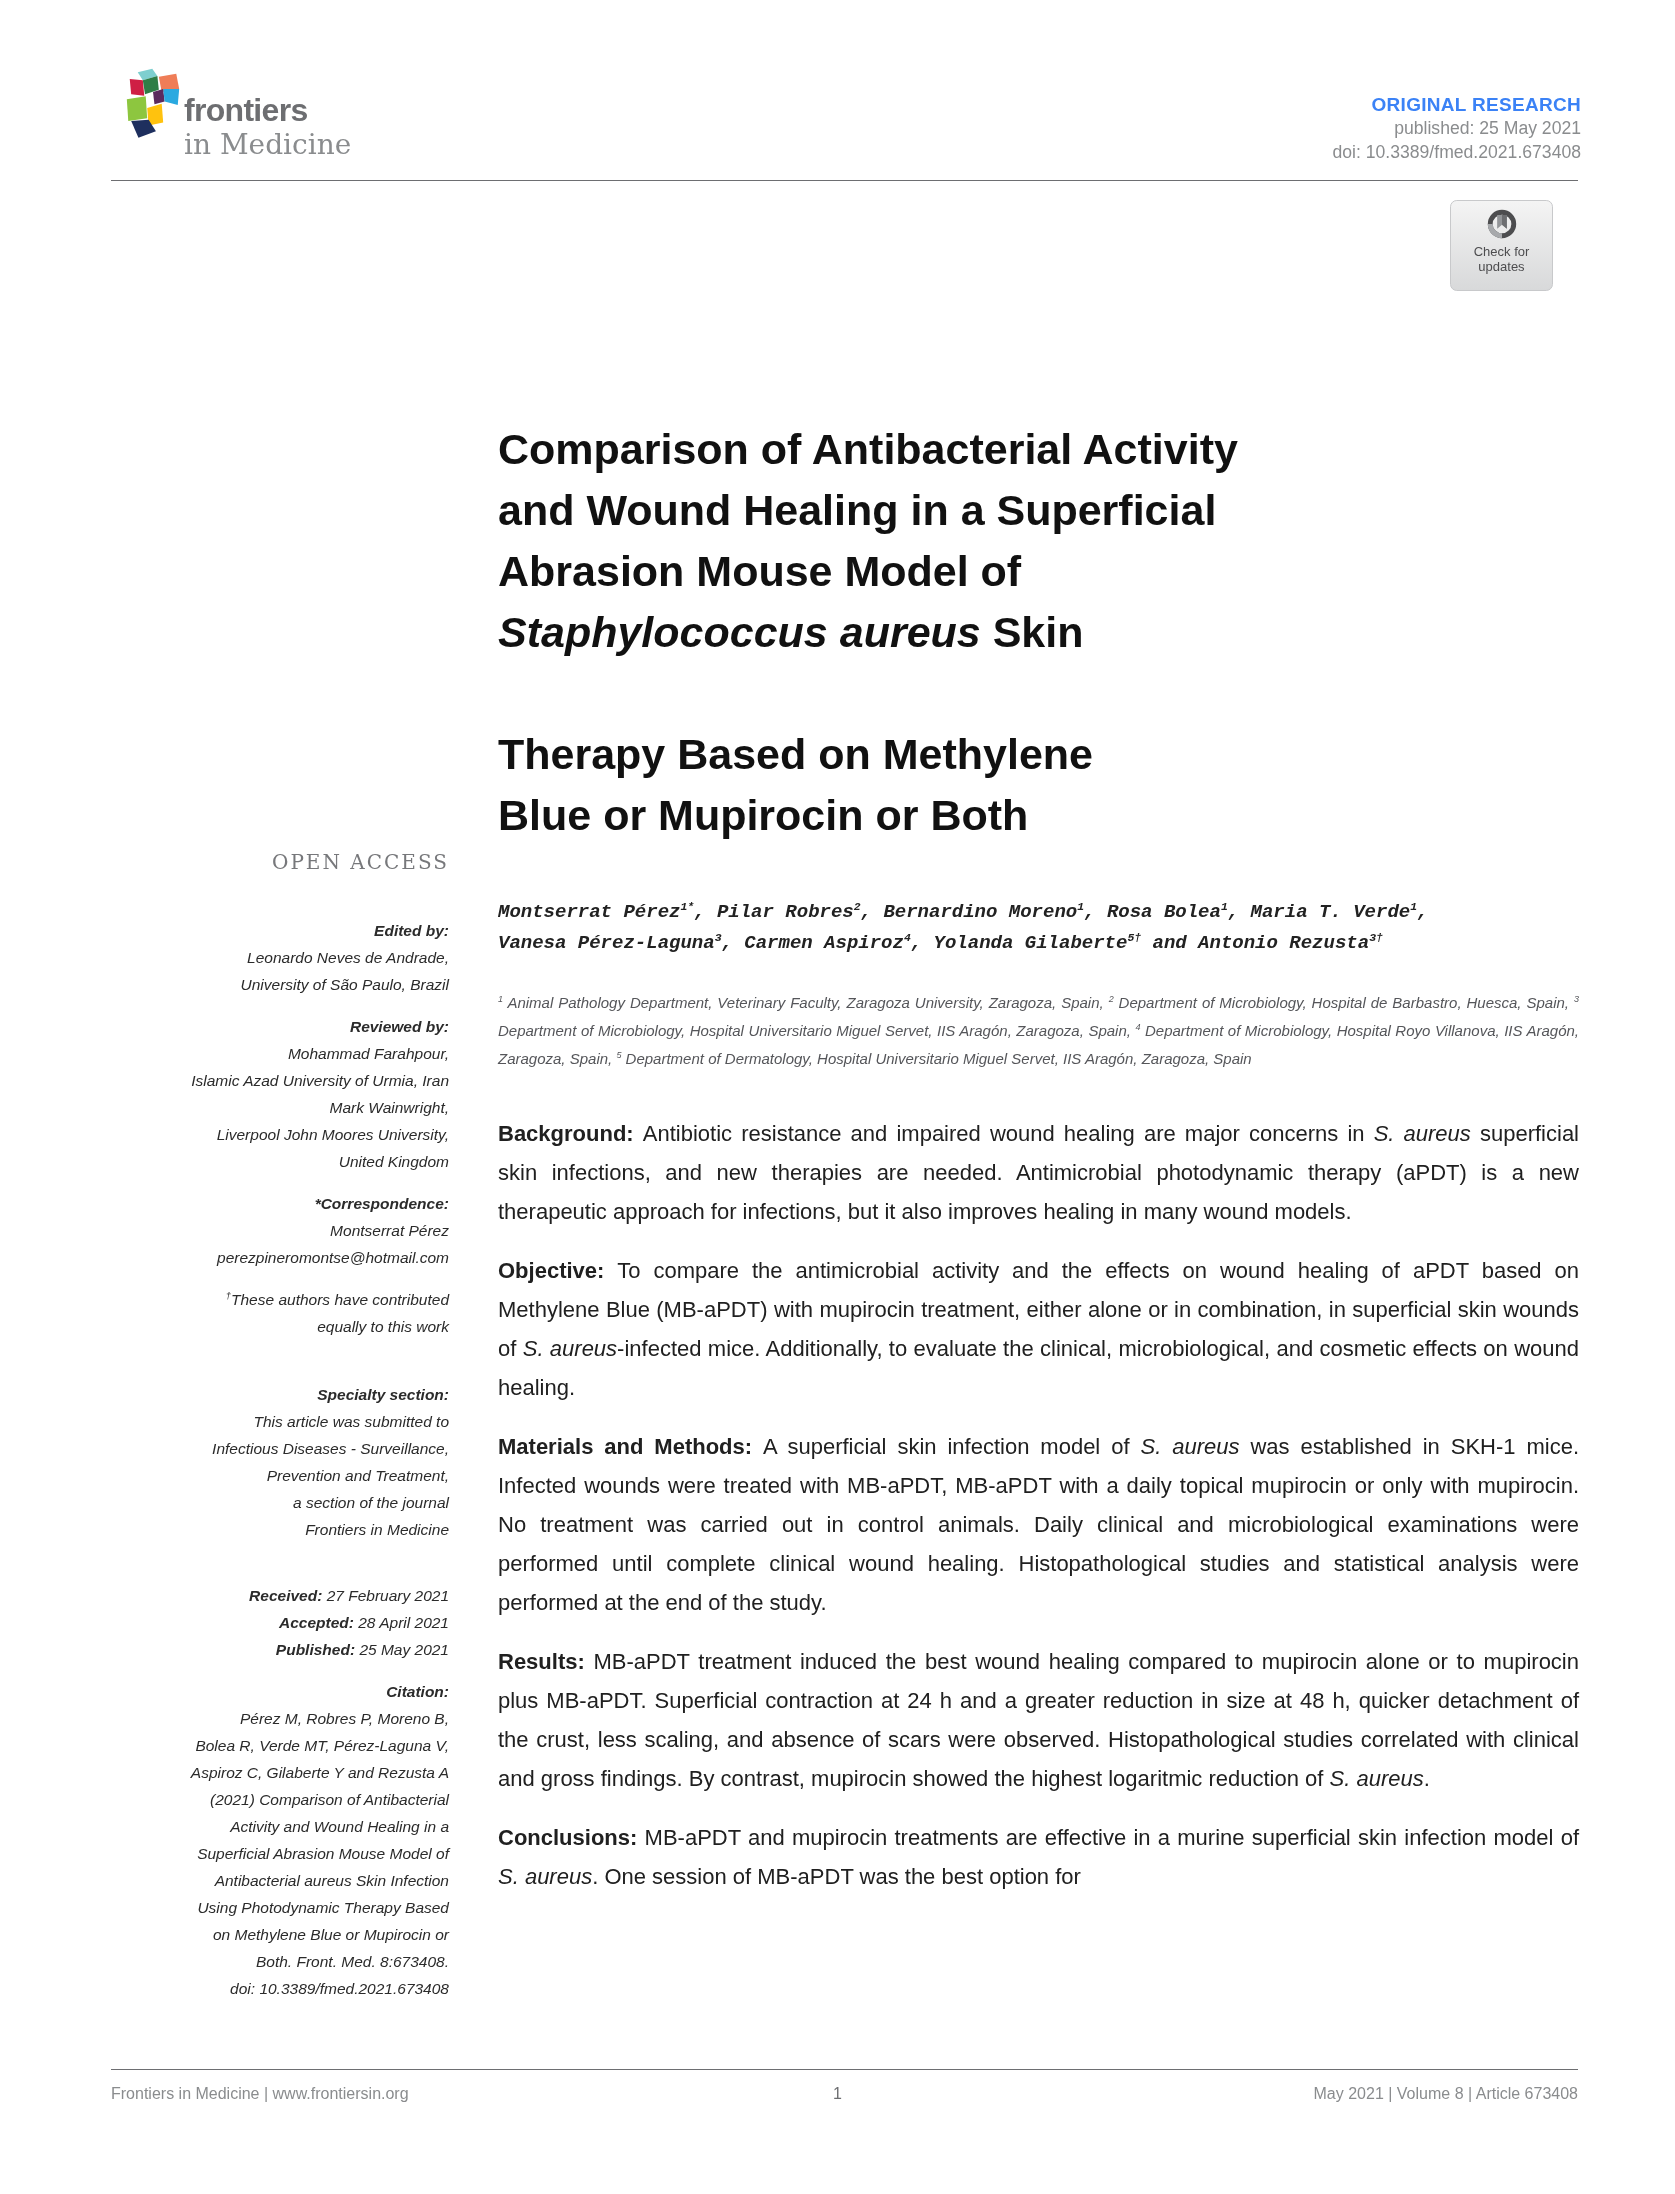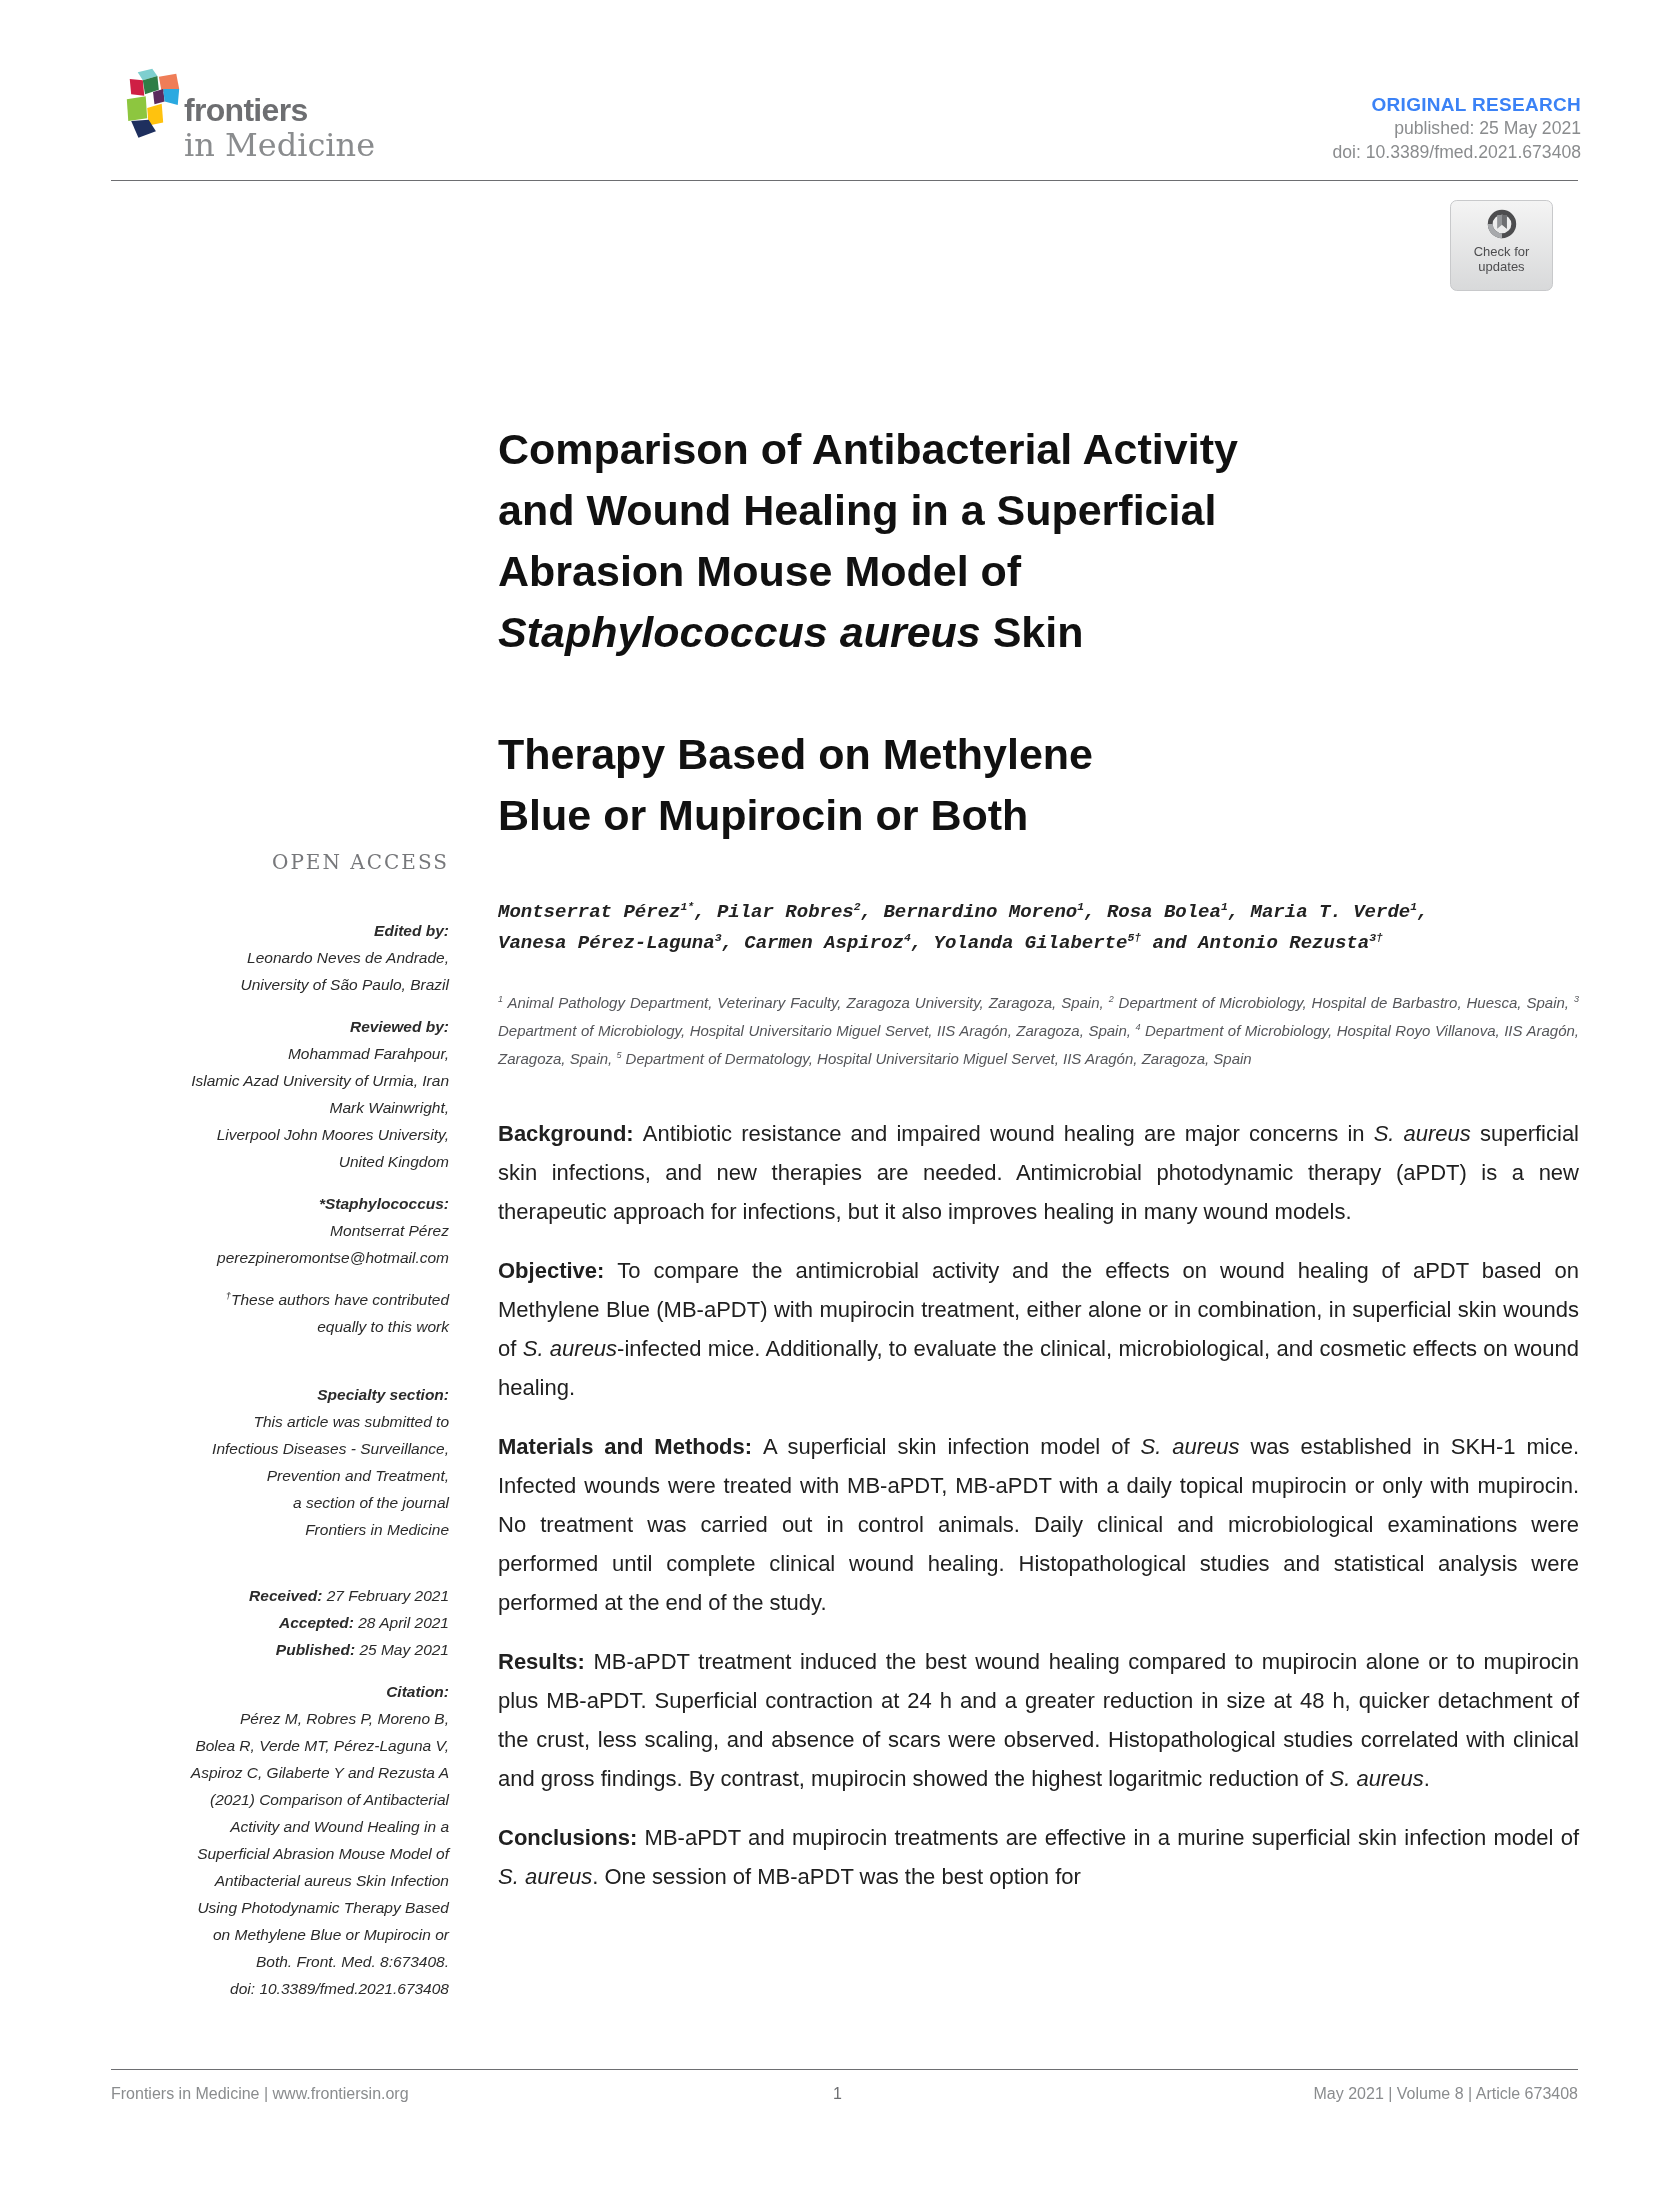--- a/index.html
+++ b/index.html
@@ -6,21 +6,21 @@
   .page{position:relative;width:1646px;height:2194px;background:#ffffff;overflow:hidden;
         font-family:"Liberation Sans", sans-serif;color:#222;}
   .b{font-weight:bold;}
   .i{font-style:italic;}
   sup{font-size:60%;line-height:0;vertical-align:super;font-style:inherit;}
 
   
   .logo-cubes{position:absolute;left:123px;top:68px;width:76px;height:80px;}
   .logo-text{position:absolute;left:184px;top:93px;}
   .logo-brand{font-size:32px;font-weight:bold;color:#6d6e71;letter-spacing:-0.7px;line-height:35px;}
-  .logo-sub{font-family:"DejaVu Serif", serif;font-size:32px;color:#8a8c8e;line-height:34px;}
+  .logo-sub{font-family:"DejaVu Serif", serif;font-size:28px;color:#8a8c8e;line-height:34px;}
   .header-right{position:absolute;left:878px;top:93px;width:703px;text-align:right;}
   .article-type{font-size:19px;font-weight:bold;color:#3b82f6;letter-spacing:0.3px;line-height:24px;}
   .header-meta{font-size:17.6px;color:#8a8c8e;line-height:23.6px;}
   .rule-top{position:absolute;left:111px;top:180px;width:1467px;height:1.4px;background:#6d6e71;}
 
   
   .badge{position:absolute;left:1450px;top:200px;width:101px;height:89px;border:0.7px solid #c8c9cb;
          border-radius:6.8px;background:linear-gradient(#f4f4f4,#d8d9da);text-align:center;cursor:pointer;}
   .badge svg{margin-top:5.4px;}
   .badge-text{font-size:13px;color:#4d4d4f;line-height:15px;}
@@ -107,21 +107,21 @@
       <div>
           <div class="side-line">Mohammad Farahpour,</div>
           <div class="side-line">Islamic Azad University of Urmia, Iran</div>
           <div class="side-line">Mark Wainwright,</div>
           <div class="side-line">Liverpool John Moores University,</div>
           <div class="side-line">United Kingdom</div>
         </div>
     </div>
 
     <div class="side-block">
-      <div class="side-label">*Staphylococcus:</div>
+      <div class="side-label">*Correspondence:</div>
       <div>
           <div class="side-line">Montserrat Pérez</div>
           <div class="side-line">perezpineromontse@hotmail.com</div>
         </div>
     </div>
 
     <div class="side-block gap-lg">
 
       <div>
           <div class="side-line"><sup>†</sup><span>These authors have contributed</span></div>

